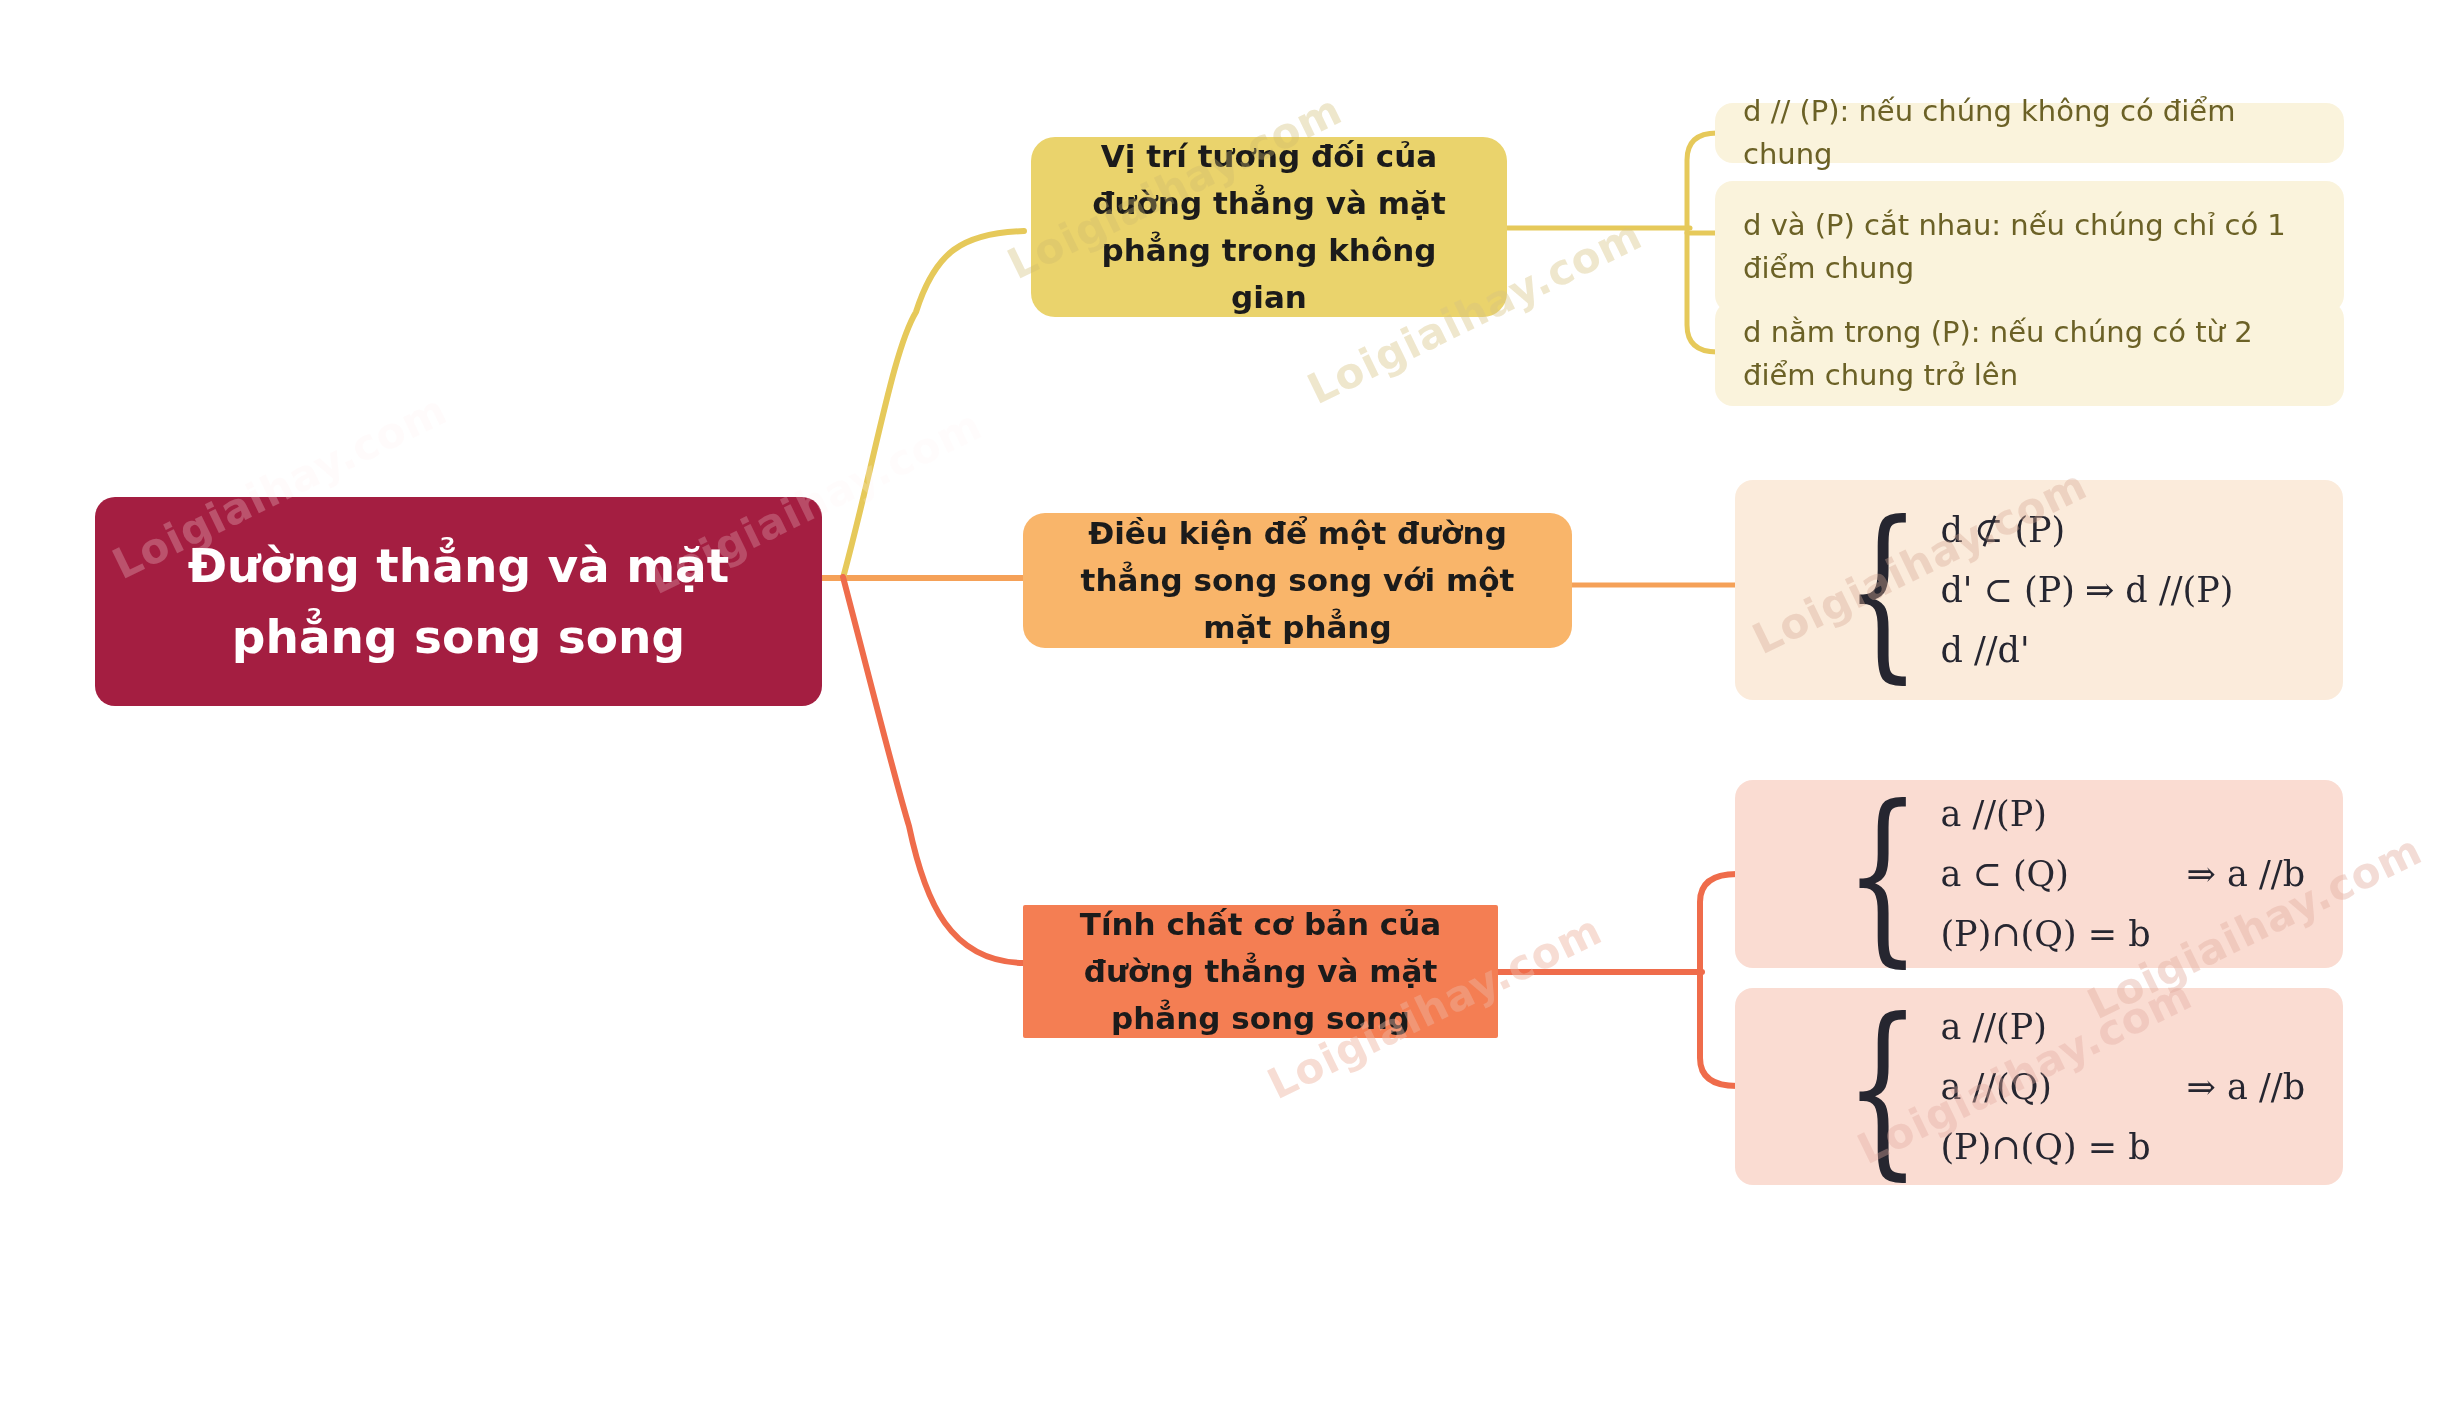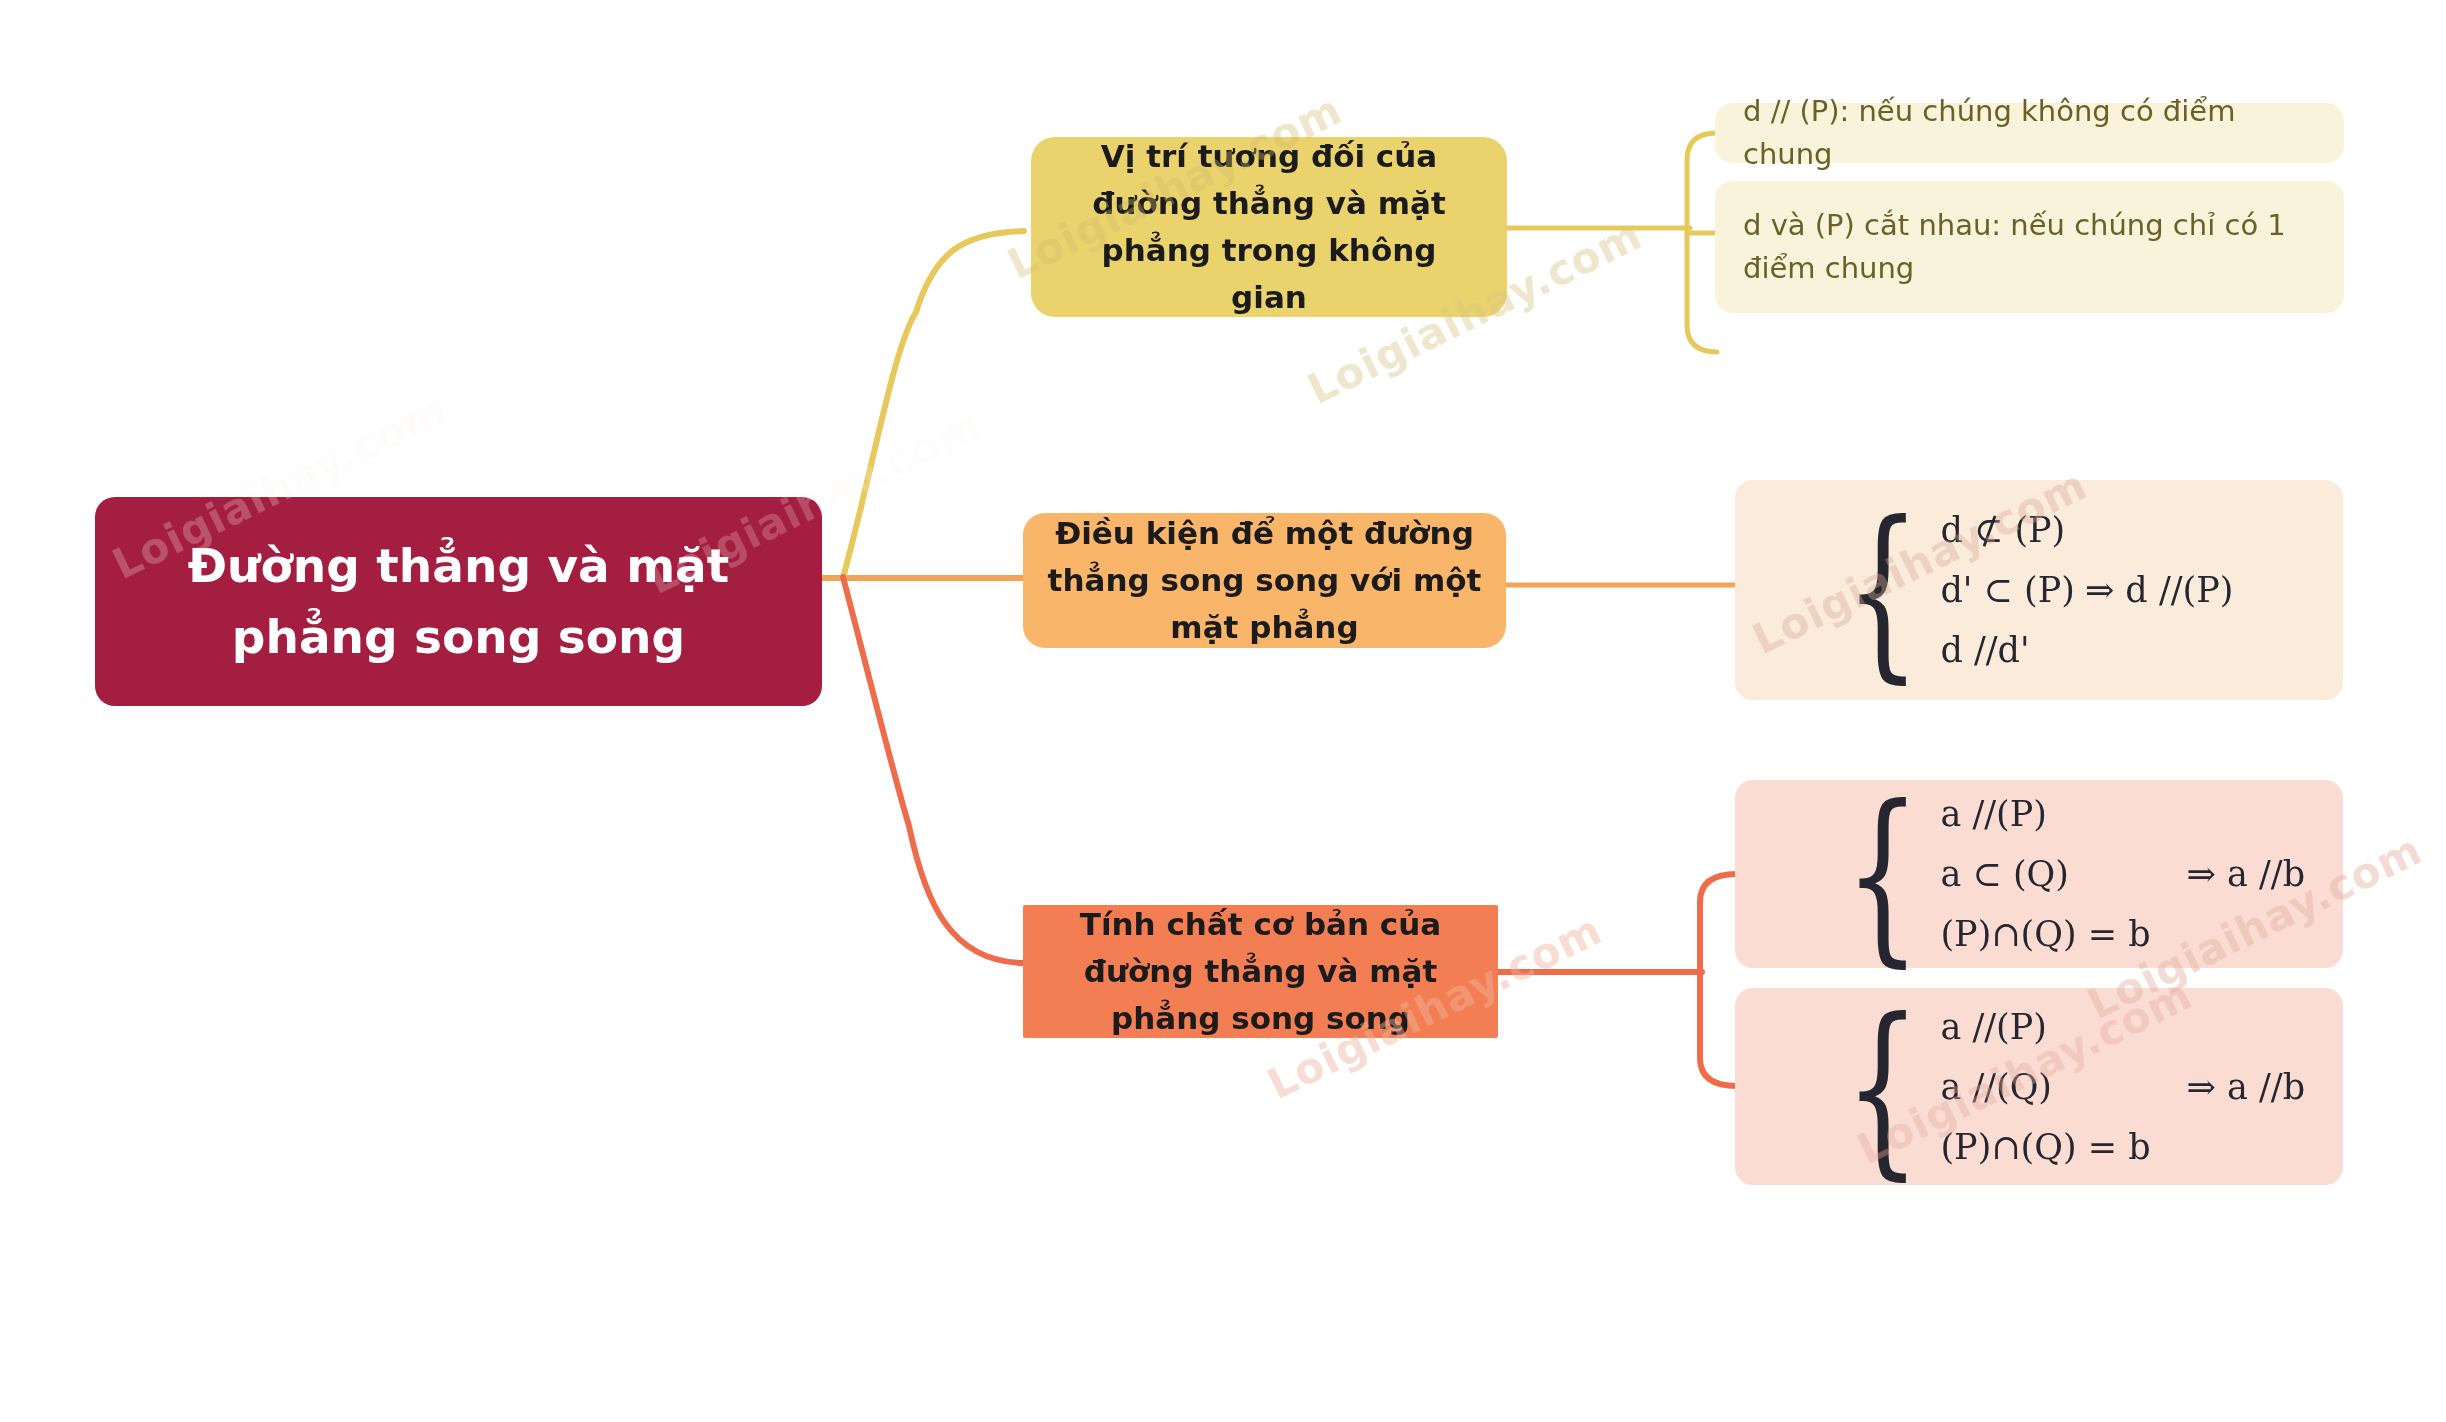--- a/index.html
+++ b/index.html
@@ -26,21 +26,21 @@
     color:#ffffff;font-size:47px;line-height:1.5;
     padding:0 90px;
     margin-top:24px;
   }
   .branch1{
     left:1023px;top:137px;width:476px;height:180px;
     background:#EAD36C;border-radius:24px;
     font-size:31px;line-height:1.52;padding:0 30px;margin-left:8px;
   }
   .branch2{
-    left:1023px;top:513px;width:483px;height:135px;
+    left:1023px;top:513px;width:549px;height:135px;
     background:#F9B56A;border-radius:22px;
     font-size:31px;line-height:1.52;padding:0 24px;
   }
   .branch3{
     left:1023px;top:905px;width:475px;height:133px;
     background:#F47E53;border-radius:2px;
     font-size:31px;line-height:1.52;padding:0 30px;
   }
 
   .leaf{
@@ -119,20 +119,23 @@
   <div class="node branch3">
     <span>Tính chất cơ bản của đường thẳng và mặt phẳng song song</span>
   </div>
 
   <div class="leaf leaf1">
     <span>d // (P): nếu chúng không có điểm chung</span>
   </div>
   <div class="leaf leaf2">
     <span>d và (P) cắt nhau: nếu chúng chỉ có 1 điểm chung</span>
   </div>
+  <div class="leaf leaf3">
+    <span>d nằm trong (P): nếu chúng có từ 2 điểm chung trở lên</span>
+  </div>
 
   <div class="formula-box fbox-mid">
     <span class="brace">{</span>
     <div class="f-lines">
       <span class="f-line">d ⊄ (P)</span>
       <span class="f-line">d' ⊂ (P)</span>
       <span class="f-line">d //d'</span>
     </div>
     <span class="f-conc conc-tight">⇒ d //(P)</span>
   </div>

